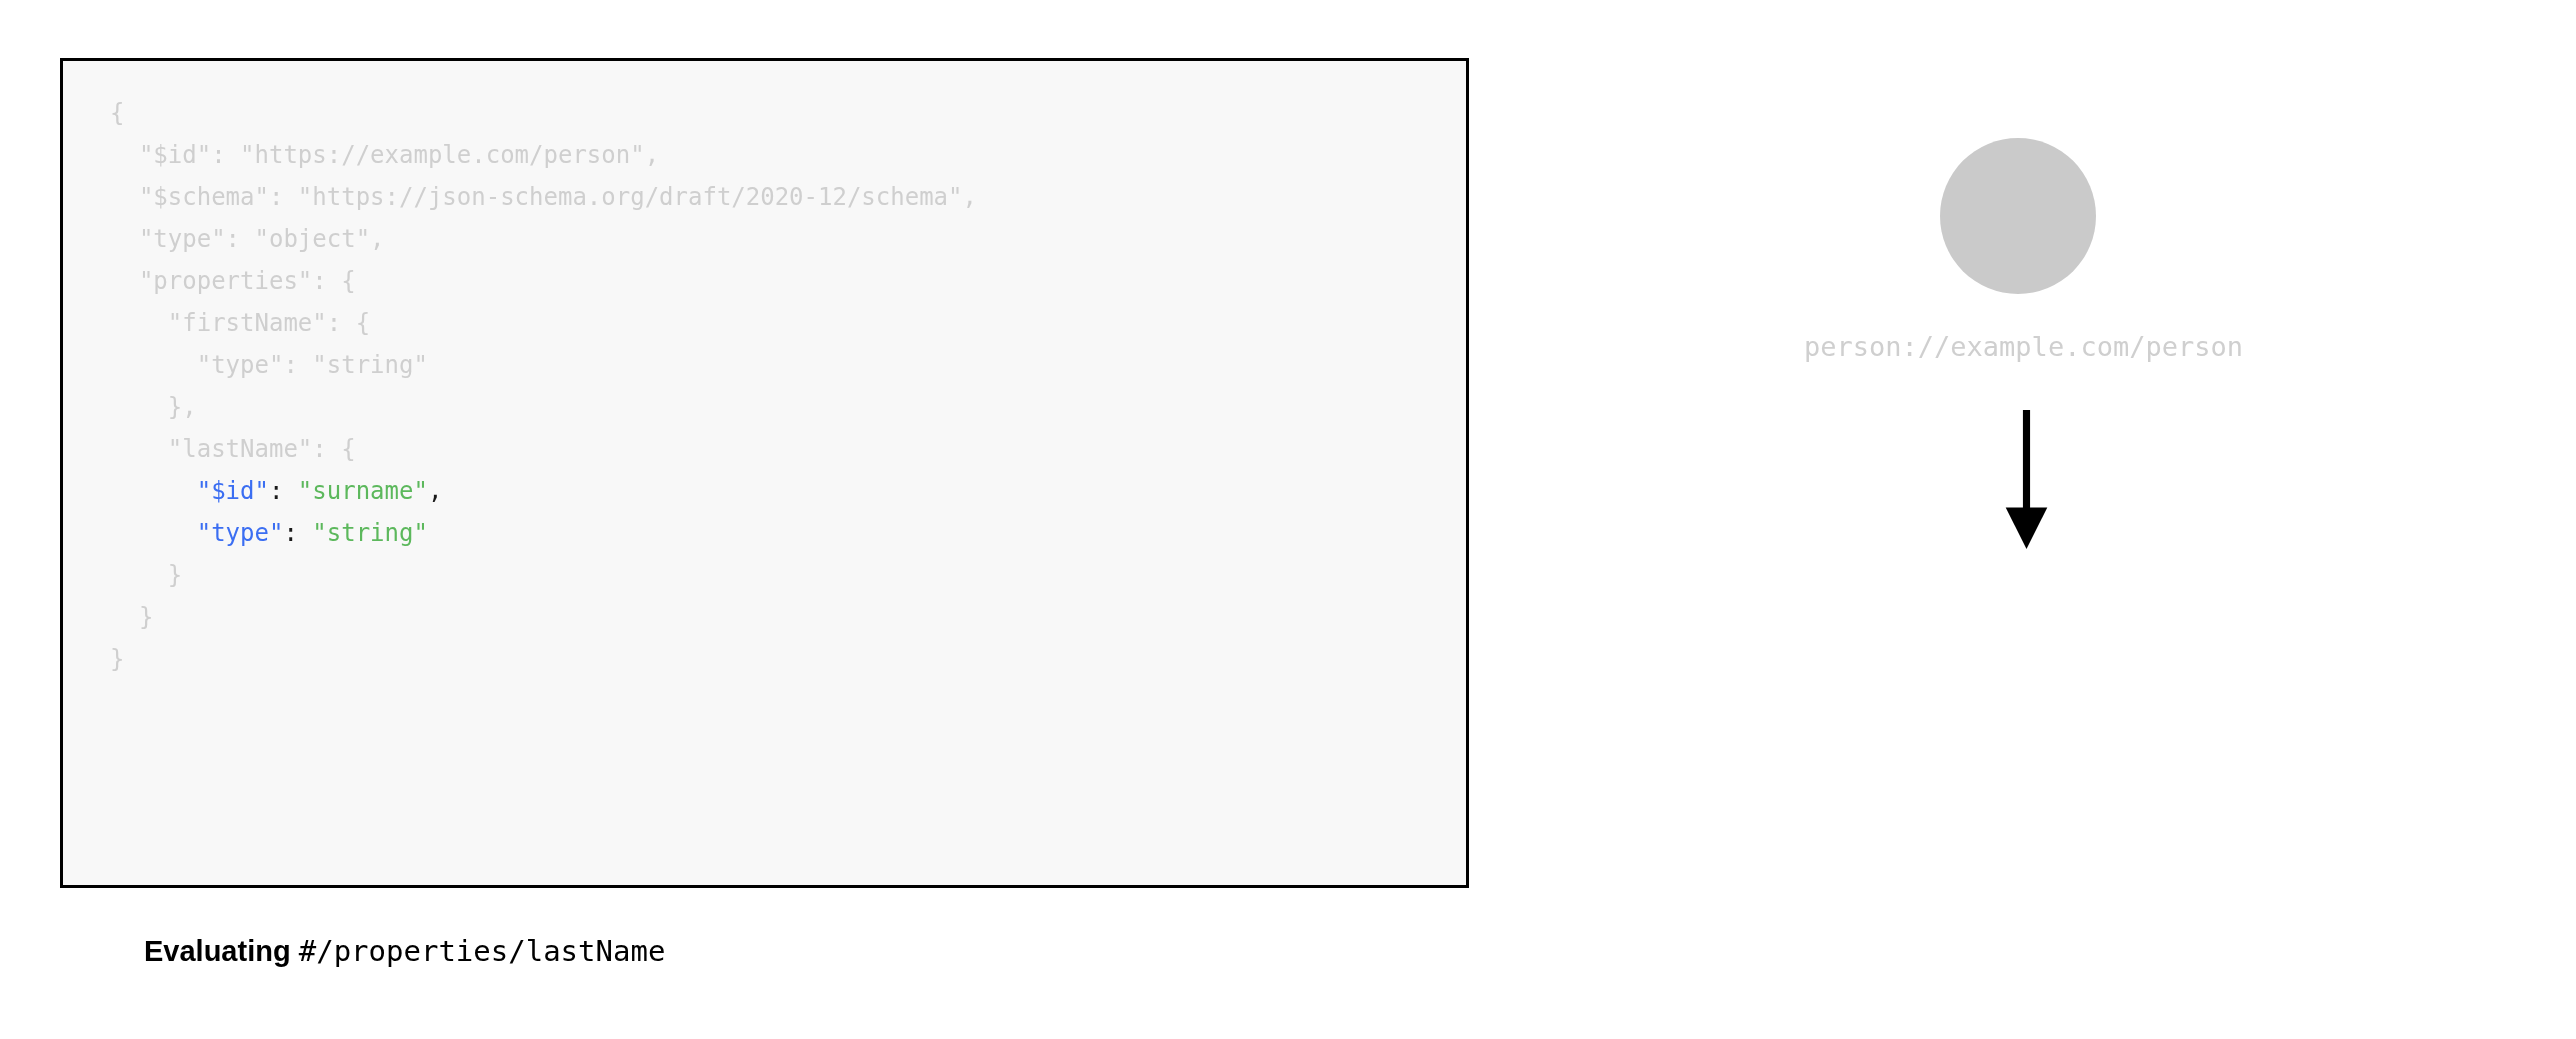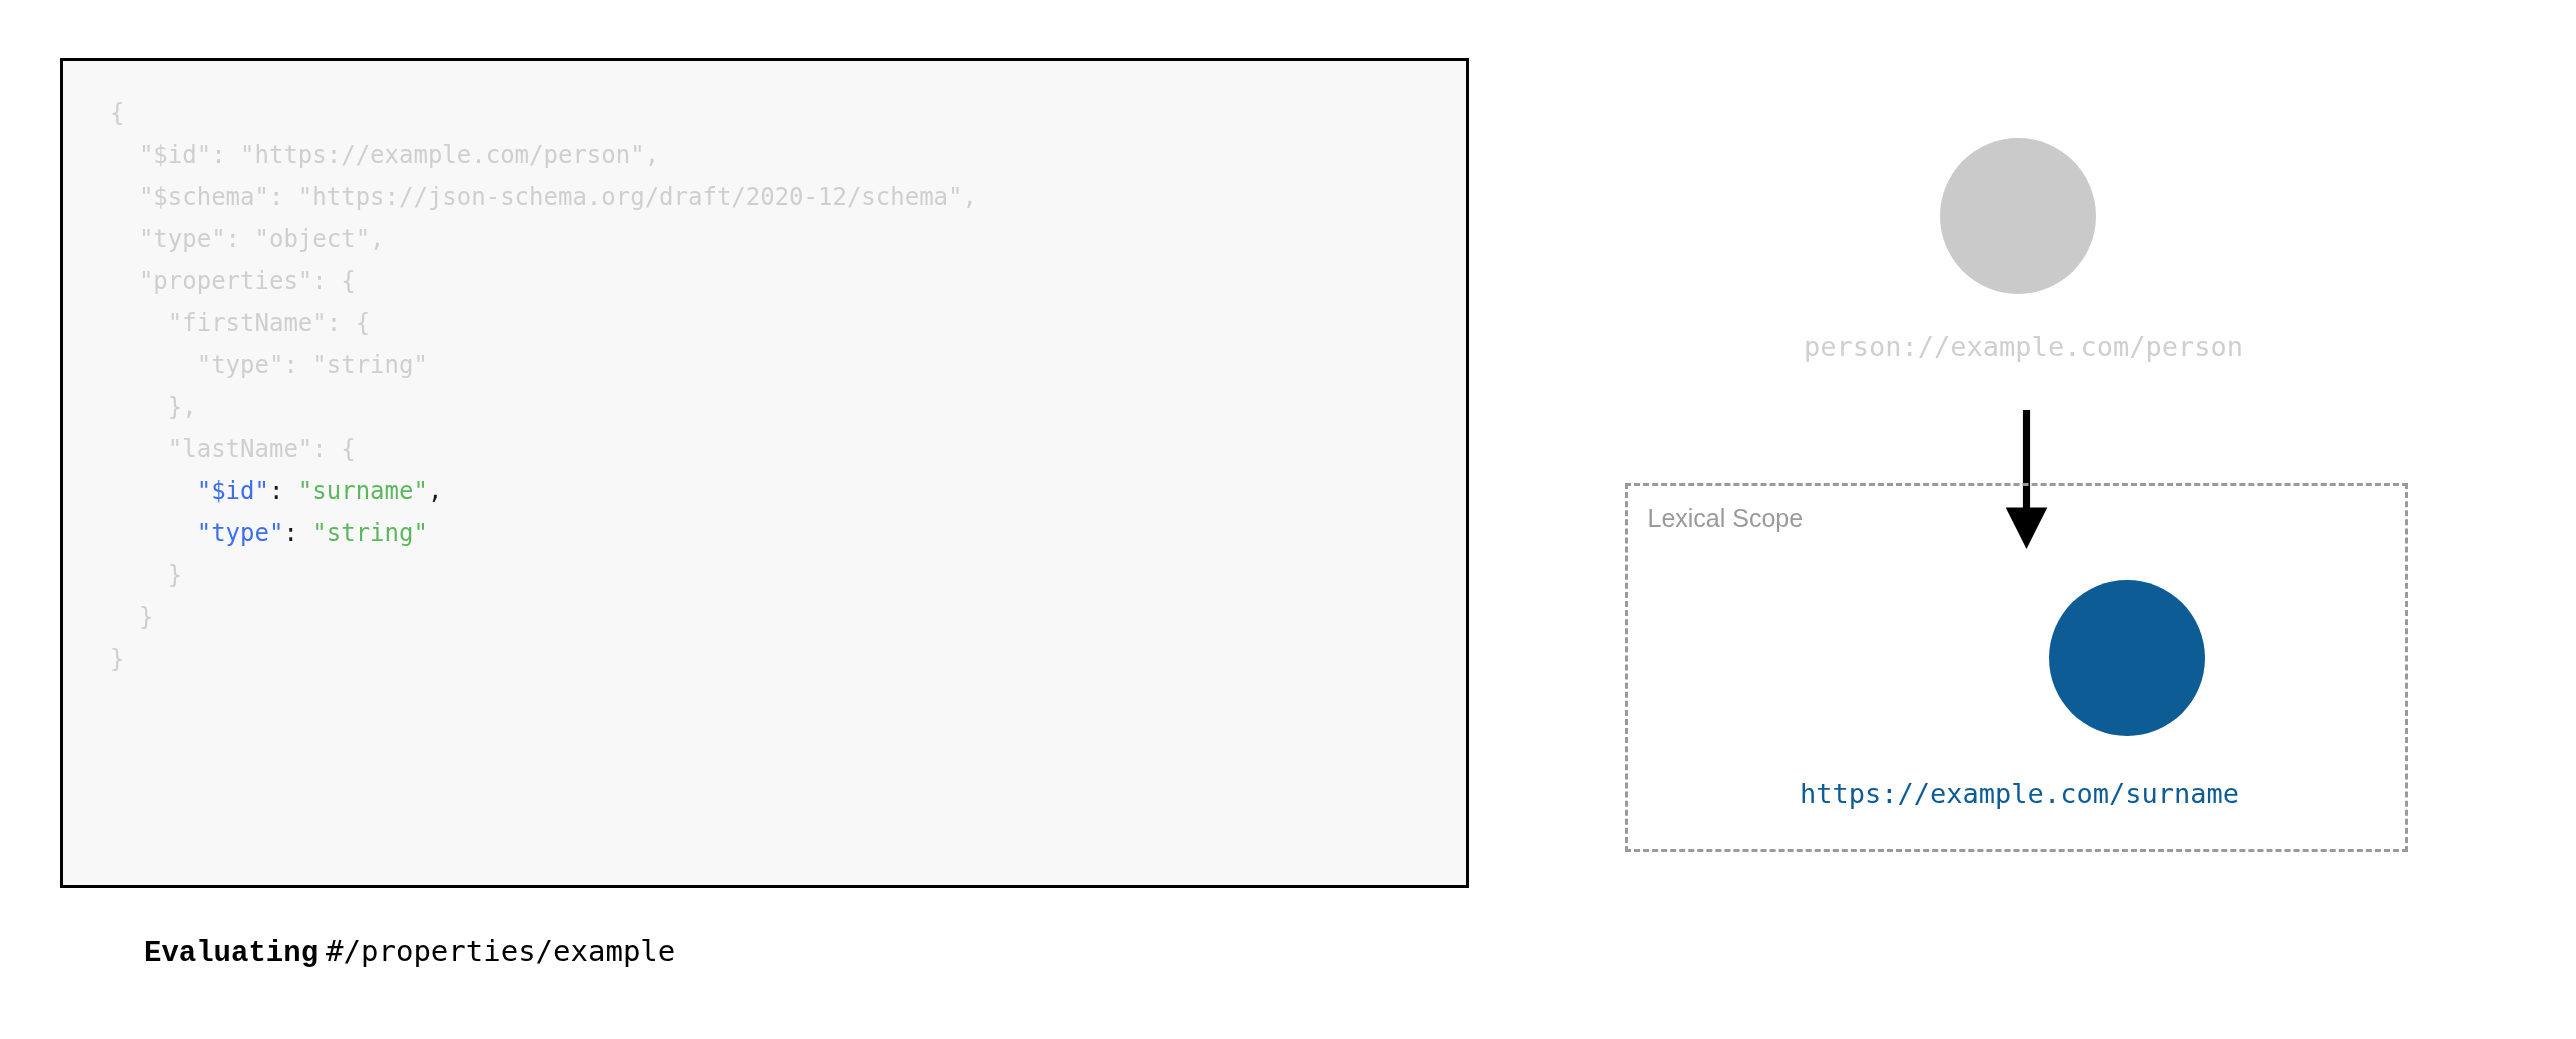--- a/index.html
+++ b/index.html
@@ -56,21 +56,21 @@
 
   
   .caption {
     position: absolute;
     top: 934px;
     font-size: 29px;
     color: #000000;
     white-space: nowrap;
   }
   .caption-bold {
-    font-family: Liberation Mono, monospace;
+    font-family: Liberation Sans, sans-serif;
     font-weight: bold;
   }
   .caption-mono {
     font-family: "DejaVu Sans Mono", "Liberation Mono", monospace;
     font-weight: normal;
   }
   #left-caption  { left: 144px; }
 
   
   #right-panel {
@@ -157,38 +157,31 @@
 </head>
 <body>
 
 <div id="left-panel">
 
   <div id="code-block">
     <div id="code-listing"><div class="code-line"><span class="tok-dim">{</span></div><div class="code-line"><span>  </span><span class="tok-dim">"$id": "https://example.com/person",</span></div><div class="code-line"><span>  </span><span class="tok-dim">"$schema": "https://json-schema.org/draft/2020-12/schema",</span></div><div class="code-line"><span>  </span><span class="tok-dim">"type": "object",</span></div><div class="code-line"><span>  </span><span class="tok-dim">"properties": {</span></div><div class="code-line"><span>    </span><span class="tok-dim">"firstName": {</span></div><div class="code-line"><span>      </span><span class="tok-dim">"type": "string"</span></div><div class="code-line"><span>    </span><span class="tok-dim">},</span></div><div class="code-line"><span>    </span><span class="tok-dim">"lastName": {</span></div><div class="code-line"><span>      </span><span class="tok-key">"$id"</span><span class="tok-punct">: </span><span class="tok-str">"surname"</span><span class="tok-punct">,</span></div><div class="code-line"><span>      </span><span class="tok-key">"type"</span><span class="tok-punct">: </span><span class="tok-str">"string"</span></div><div class="code-line"><span>    </span><span class="tok-dim">}</span></div><div class="code-line"><span>  </span><span class="tok-dim">}</span></div><div class="code-line"><span class="tok-dim">}</span></div></div>
   </div>
 
   <div class="caption" id="left-caption">
-    <span class="caption-bold">Evaluating</span><span>&nbsp;</span><span class="caption-mono">#/properties/example</span>
+    <span class="caption-bold">Evaluating</span><span>&nbsp;</span><span class="caption-mono">#/properties/lastName</span>
   </div>
 
 </div>
 
 <div id="right-panel">
 
   <div id="outer-node-circle"></div>
 
   <div id="outer-node-label">person://example.com/person</div>
 
   <svg id="scope-arrow" viewBox="0 0 180 220">
     <line x1="90" y1="0" x2="90" y2="185" stroke="#000000" stroke-width="11"></line>
     <polygon points="90,214 58,150 122,150" fill="#000000"></polygon>
   </svg>
 
-  <div id="lexical-scope-box">
-    <div id="lexical-scope-box-label">Lexical Scope</div>
-
-    <div id="inner-node-circle"></div>
-
-    <div id="inner-node-label">https://example.com/surname</div>
-  </div>
 
 </div>
 
 
 </body></html>

